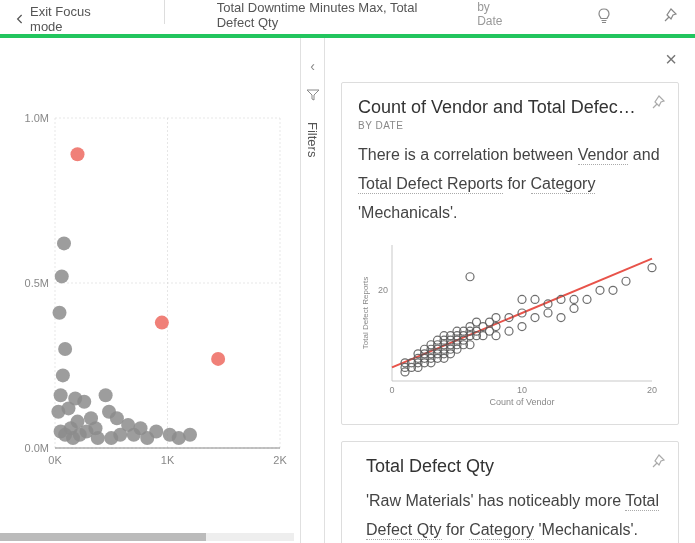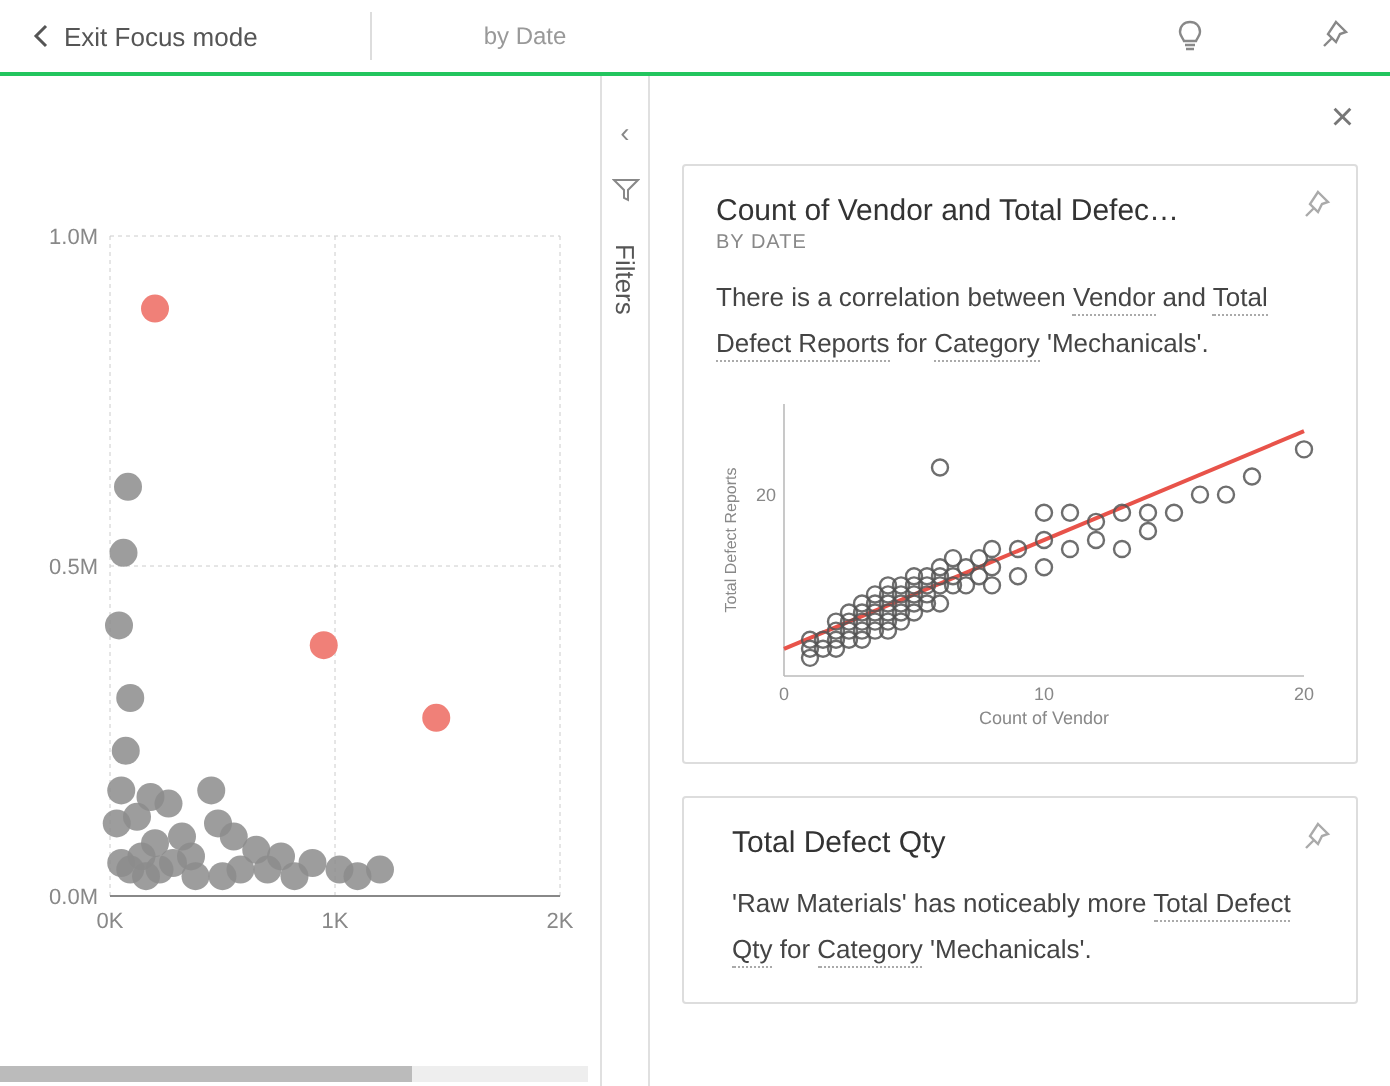--- a/index.html
+++ b/index.html
@@ -1,42 +1,42 @@
 <!DOCTYPE html>
 <html><head>
 <meta charset="utf-8">
 <style>
   * { box-sizing: border-box; margin: 0; padding: 0; }
   body { font-family: "Segoe UI", -apple-system, sans-serif; font-size: 13px; color: #333; background: #fff; width: 695px; height: 543px; overflow: hidden; }
   
-  .top-bar { height: 38px; border-bottom: 2px solid #22c55e; display: flex; align-items: center; padding: 0 12px; gap: 40px; }
+  .top-bar { height: 38px; border-bottom: 4px solid #22c55e; display: flex; align-items: flex-start; padding: 0 12px; gap: 40px; }
   .exit-focus { display: flex; align-items: center; gap: 6px; color: #555; cursor: pointer; padding: 4px; }
   .exit-focus svg { stroke: #555; }
   .vbar { width: 1px; height: 24px; background: #ddd; margin: 0 12px; }
   .title-main { color: #555; font-size: 13px; }
   .title-sub { color: #999; font-size: 12px; margin-left: 4px; }
   .spacer { flex: 1; }
   .top-icon { width: 32px; height: 32px; display: flex; align-items: center; justify-content: center; cursor: pointer; color: #888; }
   
   .main-area { display: flex; height: 505px; }
   .left-col { width: 325px; position: relative; border-right: 1px solid #e0e0e0; display: flex; }
   .chart-zone { flex: 1; position: relative; padding: 20px 10px 10px 10px; }
   .collapse-handle { width: 30px; border-left: 1px solid #e0e0e0; display: flex; flex-direction: column; align-items: center; padding-top: 20px; cursor: pointer; }
   .collapse-handle .chev { color: #888; font-size: 14px; }
   .filters-label { writing-mode: vertical-rl; color: #555; font-size: 13px; margin-top: 20px; }
   .funnel-icon { margin-top: 14px; }
   
   .right-col { flex: 1; padding: 12px 16px; overflow: hidden; position: relative; }
   .close-x { position: absolute; top: 10px; right: 18px; font-size: 20px; color: #777; cursor: pointer; font-weight: 300; }
   .insight-card { border: 1px solid #ddd; border-radius: 2px; padding: 14px 16px; margin-bottom: 16px; margin-top: 32px; position: relative; }
   .insight-card.second { margin-top: 0; padding-left: 24px; }
-  .card-title { font-size: 15px; color: #333; font-weight: 400; }
+  .card-title { font-size: 18px; color: #333; font-weight: 400; }
   .card-sub { font-size: 10px; color: #888; letter-spacing: 0.5px; margin-top: 2px; }
   .card-pin { position: absolute; top: 12px; right: 12px; color: #aaa; cursor: pointer; }
-  .card-body { font-size: 13px; color: #444; line-height: 1.8; margin-top: 10px; }
+  .card-body { font-size: 16px; color: #444; line-height: 1.8; margin-top: 10px; }
   .underlined { border-bottom: 1px dotted #aaa; padding-bottom: 1px; }
   
   
   .scatter-svg { display: block; }
   .axis-text { font-size: 11px; fill: #888; }
   .grid-line { stroke: #ccc; stroke-dasharray: 2,2; stroke-width: 0.5; }
   .axis-line { stroke: #888; stroke-width: 1; }
   .dot-grey { fill: #8c8c8c; opacity: 0.85; }
   .dot-red { fill: #f08078; }
   .hollow-dot { fill: none; stroke: #555; stroke-width: 1.2; opacity: 0.85; }
@@ -51,20 +51,21 @@
 <body>
 
 <div class="top-bar">
   <div class="exit-focus">
     <svg width="10" height="12" viewBox="0 0 10 12" fill="none">
         <path d="M7 1 L2 6 L7 11" stroke-width="1.5"></path>
       </svg>
     <span>Exit Focus mode</span>
   </div>
   <div class="vbar"></div>
+  <span class="title-main">Total Downtime Minutes Max, Total Defect Qty</span>
   <span class="title-sub">by Date</span>
   <div class="spacer"></div>
   <div class="top-icon">
     <svg width="16" height="16" viewBox="0 0 16 16" fill="none" stroke="#888" stroke-width="1.2">
         <path d="M8 1 C5 1 3 3 3 6 C3 8 4.5 9 5 10.5 L11 10.5 C11.5 9 13 8 13 6 C13 3 11 1 8 1 Z M5.5 12.5 L10.5 12.5 M6 14.5 L10 14.5"></path>
       </svg>
   </div>
   <div class="top-icon">
     <svg width="16" height="16" viewBox="0 0 16 16" fill="none" stroke="#888" stroke-width="1.2">
         <path d="M9 1 L14 6 L11 7 L9 11 L5 7 L9 1 Z M7 9 L3 13"></path>

